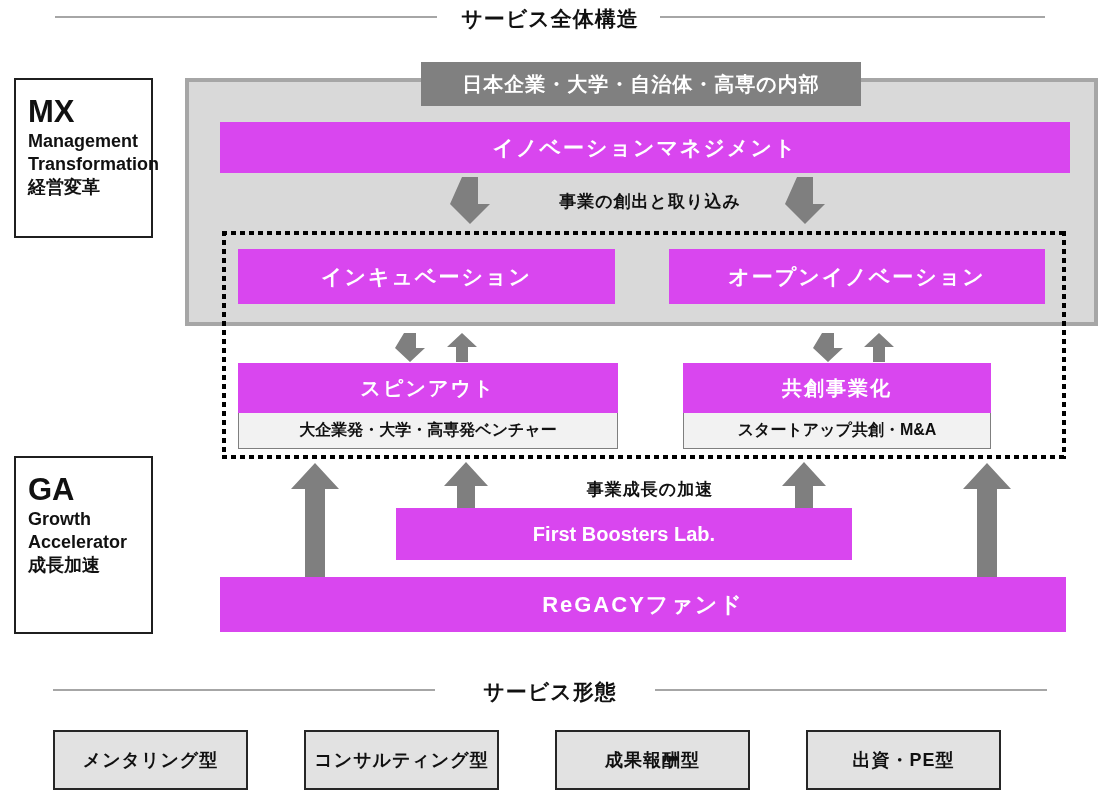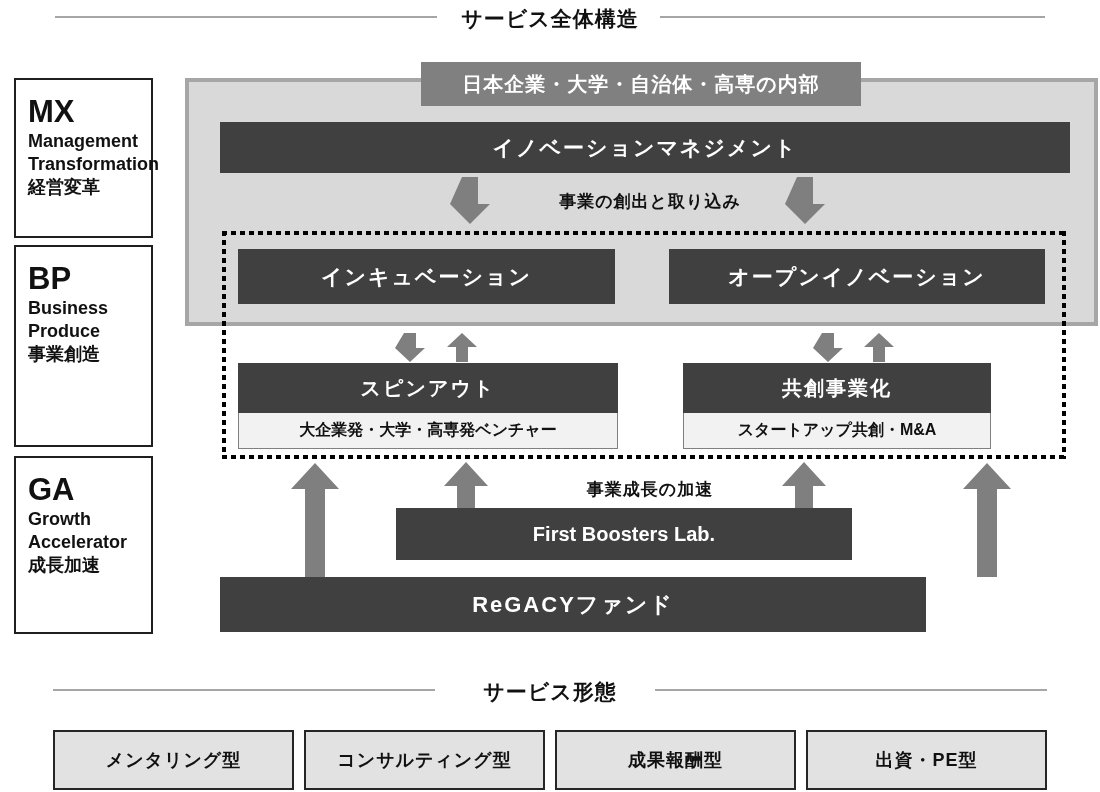--- a/index.html
+++ b/index.html
@@ -12,66 +12,60 @@
   .hline{height:2px;background:#a6a6a6;}
   .section-title{left:0;right:0;text-align:center;font-size:21px;letter-spacing:1px;}
   
   .code-panel{left:14px;width:139px;background:#ffffff;border:2px solid #1f1f1f;padding:14px 12px;}
   .code-panel .code{font-size:31px;line-height:1.15;}
   .code-panel .sub{font-size:18px;line-height:1.3;}
   
   .gray-container{left:185px;top:78px;width:913px;height:248px;background:#d9d9d9;border:4px solid #a6a6a6;}
   .gray-header{left:421px;top:62px;width:440px;height:44px;background:#808080;color:#ffffff;
     font-size:20px;text-align:center;line-height:44px;letter-spacing:1px;}
-  .black-bar{background:#404040;color:#ffffff;text-align:center;letter-spacing:2px;}
+  .black-bar{background:#d946ef;color:#ffffff;text-align:center;letter-spacing:2px;}
   .bar-innovation{left:220px;top:122px;width:850px;height:51px;font-size:21px;line-height:51px;}
   .label-mid{font-size:17px;letter-spacing:1px;text-align:center;}
   
   .dotted-box{left:222px;top:231px;width:844px;height:228px;
     background-image:
       repeating-linear-gradient(90deg,#000 0 5px,transparent 5px 9px),
       repeating-linear-gradient(90deg,#000 0 5px,transparent 5px 9px),
       repeating-linear-gradient(180deg,#000 0 5px,transparent 5px 9px),
       repeating-linear-gradient(180deg,#000 0 5px,transparent 5px 9px);
     background-size:100% 4px,100% 4px,4px 100%,4px 100%;
     background-position:0 0,0 100%,0 0,100% 0;
     background-repeat:no-repeat;}
   .box-inc{left:238px;top:249px;width:377px;height:55px;font-size:21px;line-height:55px;}
   .box-open{left:669px;top:249px;width:376px;height:55px;font-size:21px;line-height:55px;}
   .stack-title{height:50px;font-size:20px;line-height:50px;}
   .stack-sub{height:35px;background:#f2f2f2;border:1px solid #7f7f7f;border-top:none;
     font-size:16px;line-height:33px;text-align:center;color:#111;}
   .stack{display:block;}
   .box-fbl{left:396px;top:508px;width:456px;height:52px;font-size:20px;line-height:52px;letter-spacing:0;}
-  .box-regacy{left:220px;top:577px;width:706px;height:55px;font-size:22px;line-height:55px;}
+  .box-regacy{left:220px;top:577px;width:846px;height:55px;font-size:22px;line-height:55px;}
   
-  .service-box{top:730px;width:241px;height:60px;background:#e2e2e2;border:2px solid #262626;
+  .service-box{top:730px;width:195px;height:60px;background:#e2e2e2;border:2px solid #262626;
     text-align:center;font-size:18px;line-height:56px;letter-spacing:1px;}
   svg{display:block;}
 </style>
 </head>
 <body>
 
 <div id="stage">
 
   <div class="abs hline" style="left:55px;top:16px;width:382px;"></div>
   <div class="abs section-title" style="top:5px;">サービス全体構造</div>
   <div class="abs hline" style="left:660px;top:16px;width:385px;"></div>
 
   <div class="abs code-panel" style="top:78px;height:160px;">
     <div class="code">MX</div>
     <div class="sub">Management</div>
     <div class="sub">Transformation</div>
     <div class="sub">経営変革</div>
-  </div>
-  <div class="abs code-panel" style="top:245px;height:202px;">
-    <div class="code">BP</div>
-    <div class="sub">Business</div>
-    <div class="sub">Produce</div>
-    <div class="sub">事業創造</div>
   </div>
   <div class="abs code-panel" style="top:456px;height:178px;">
     <div class="code">GA</div>
     <div class="sub">Growth</div>
     <div class="sub">Accelerator</div>
     <div class="sub">成長加速</div>
   </div>
 
   <div class="abs gray-container"></div>
   <div class="abs gray-header">日本企業・大学・自治体・高専の内部</div>

